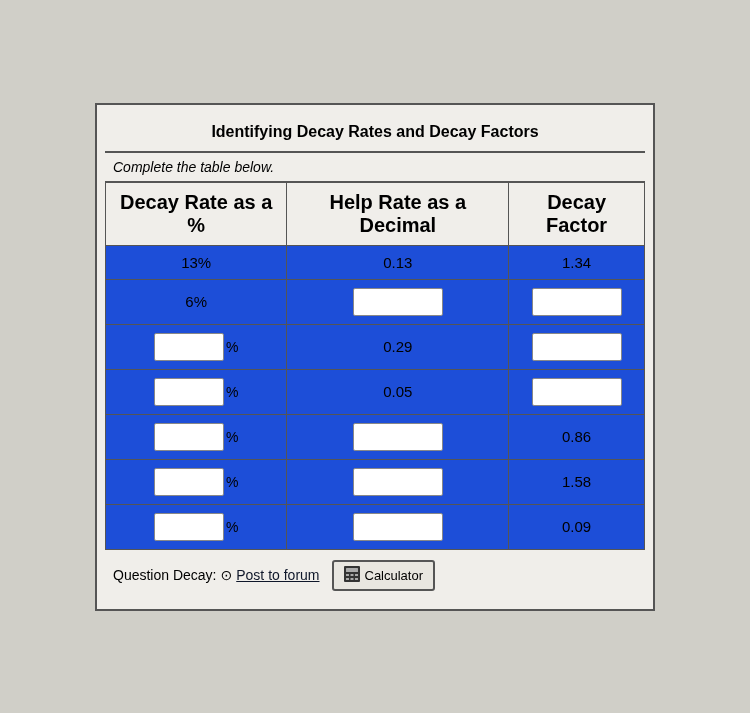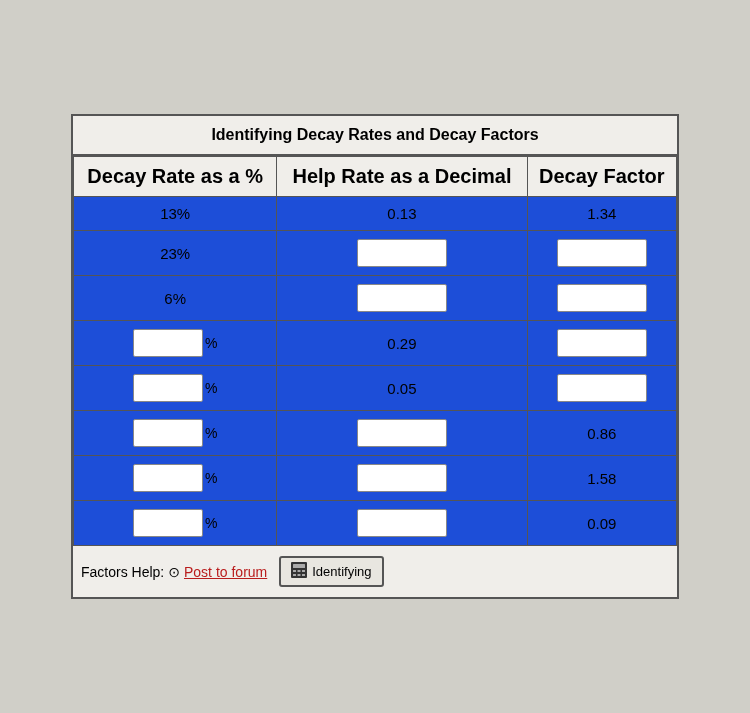--- a/index.html
+++ b/index.html
@@ -8,22 +8,22 @@
       display: flex;
       justify-content: center;
       align-items: center;
       min-height: 713px;
       font-family: Arial, sans-serif;
       font-size: 15px;
     }
     .card {
       background: #f0eeea;
       border: 2px solid #555;
-      width: 608px;
-      padding: 0;
+      width: 560px;
+      padding: 8px;
     }
     .card-title {
       text-align: center;
       font-weight: bold;
       font-size: 16px;
       padding: 10px 8px;
       border-bottom: 2px solid #555;
       background: #f0eeea;
     }
     .subtitle {
@@ -76,21 +76,21 @@
       flex-wrap: wrap;
     }
     .question-help {
       font-size: 14px;
       display: flex;
       align-items: center;
       gap: 4px;
     }
     .forum-link {
       text-decoration: underline;
-      color: #b91c1c;
+      color: #0f172a;
       cursor: pointer;
     }
     .calculator-btn {
       display: flex;
       align-items: center;
       gap: 5px;
       border: 2px solid #555;
       background: #e8e6e0;
       padding: 4px 10px;
       font-size: 13px;
@@ -99,40 +99,36 @@
     }
     .percent-sign {
       font-size: 14px;
     }
   </style>
 </head>
 <body>
 
 <div class="card">
   <div class="card-title">Identifying Decay Rates and Decay Factors</div>
+  <div class="subtitle">Complete the table below.</div>
   <table>
     <thead>
       <tr>
         <th>Decay Rate as a %</th>
         <th>Help Rate as a Decimal</th>
         <th>Decay Factor</th>
       </tr>
     </thead>
     <tbody id="table-body">
     <tr>
           <td><span class="cell-value">13%</span></td>
           <td><span class="cell-value">0.13</span></td>
           <td><span class="cell-value">1.34</span></td>
         </tr>
         <tr>
-          <td><span class="cell-value">23%</span></td>
-          <td><input type="text" style="width: 90px;"></td>
-          <td><input type="text" style="width: 90px;"></td>
-        </tr>
-        <tr>
           <td><span class="cell-value">6%</span></td>
           <td><input type="text" style="width: 90px;"></td>
           <td><input type="text" style="width: 90px;"></td>
         </tr>
         <tr>
           <td>
             <div class="input-percent-wrapper">
               <input type="text" style="width: 70px;">
               <span class="percent-sign">%</span>
             </div>
@@ -177,33 +173,33 @@
               <span class="percent-sign">%</span>
             </div>
           </td>
           <td><input type="text" style="width: 90px;"></td>
           <td><span class="cell-value">0.09</span></td>
         </tr>
       </tbody>
   </table>
   <div class="footer">
     <div class="question-help">
-      <span>Factors Help:</span>
+      <span>Question Decay:</span>
       <span>⊙</span>
       <span class="forum-link">Post to forum</span>
     </div>
     <button class="calculator-btn">
       <span>
         <svg width="16" height="16" viewBox="0 0 16 16" fill="none">
           <rect width="16" height="16" rx="1" fill="#333"></rect>
           <rect x="2" y="2" width="12" height="4" rx="0.5" fill="#aaa"></rect>
           <rect x="2" y="8" width="3" height="2" rx="0.3" fill="#aaa"></rect>
           <rect x="6.5" y="8" width="3" height="2" rx="0.3" fill="#aaa"></rect>
           <rect x="11" y="8" width="3" height="2" rx="0.3" fill="#aaa"></rect>
           <rect x="2" y="12" width="3" height="2" rx="0.3" fill="#aaa"></rect>
           <rect x="6.5" y="12" width="3" height="2" rx="0.3" fill="#aaa"></rect>
           <rect x="11" y="12" width="3" height="2" rx="0.3" fill="#aaa"></rect>
         </svg>
       </span>
-      <span>Identifying</span>
+      <span>Calculator</span>
     </button>
   </div>
 </div>
 
 </body></html>

